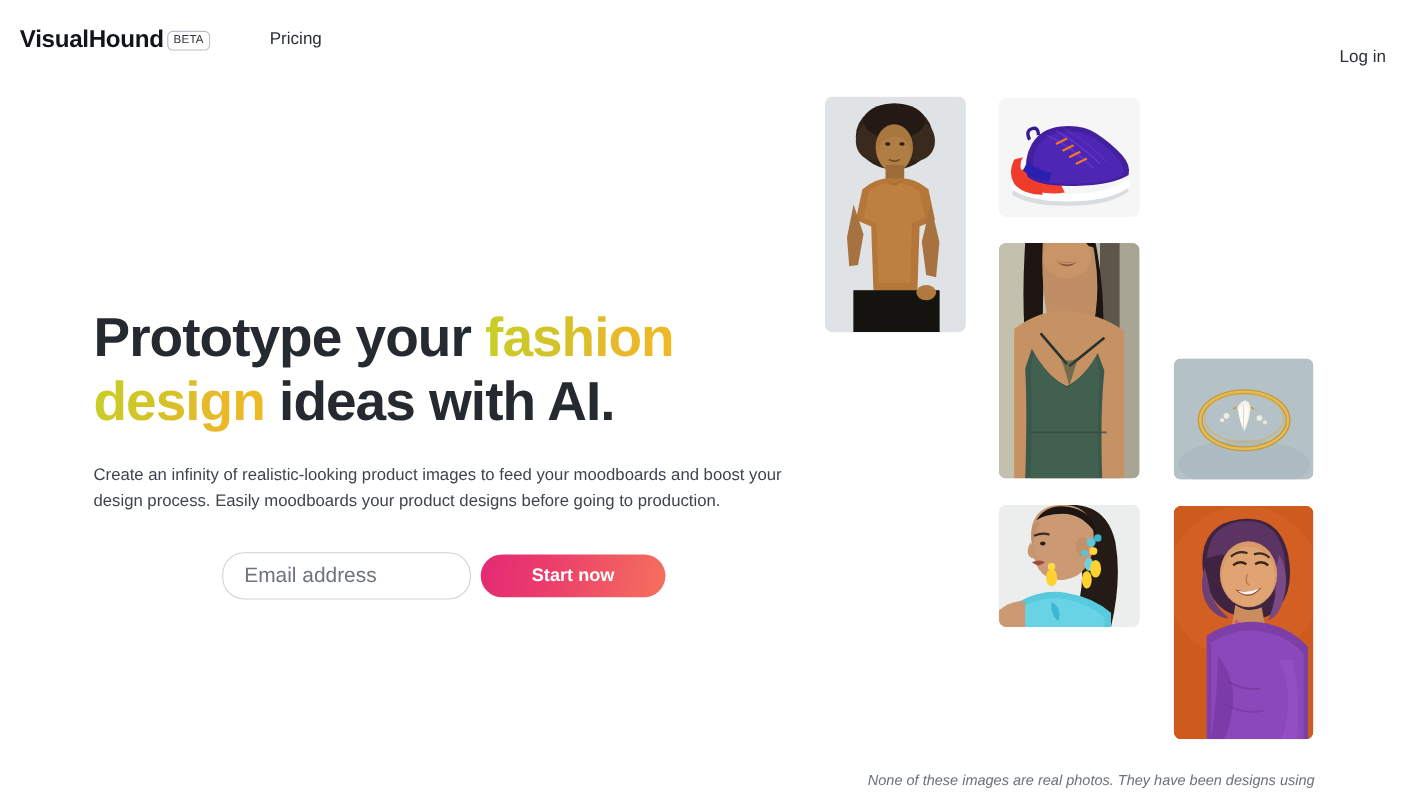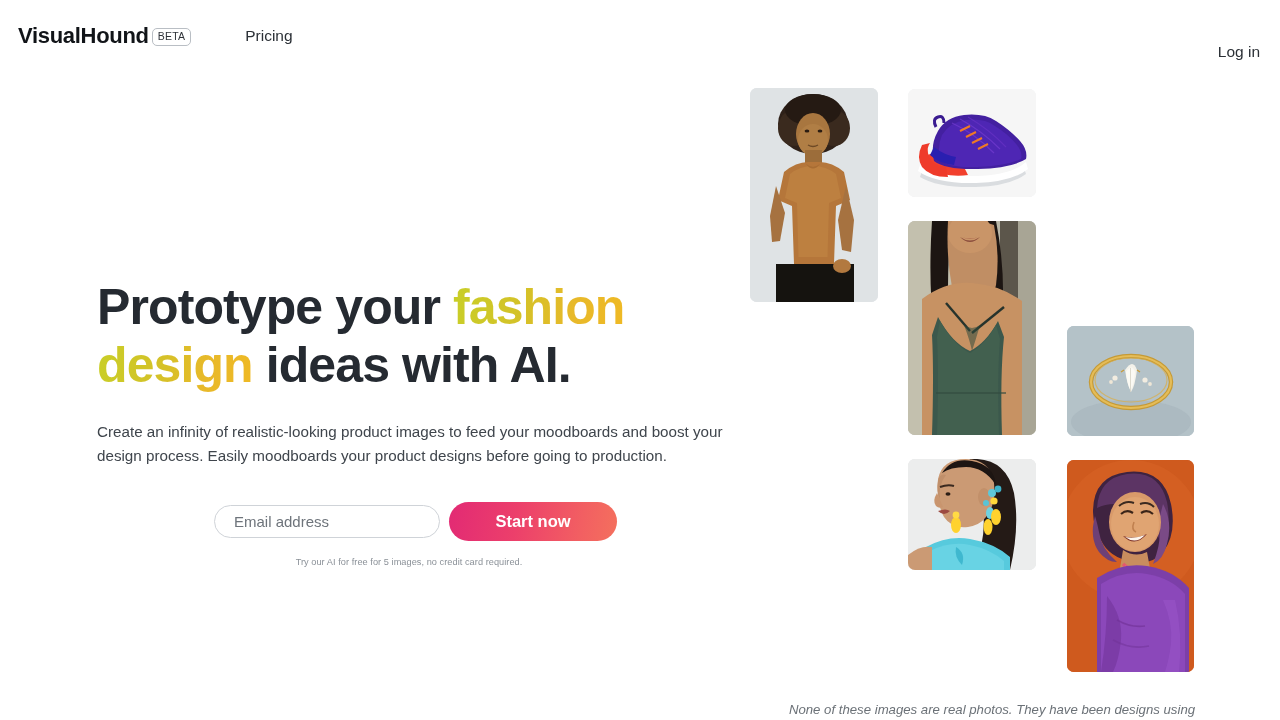--- a/index.html
+++ b/index.html
@@ -66,21 +66,21 @@
   }
   .robot-icon { width: 19px; height: 19px; display: block; }
   .login-link {
     font-size: 15.5px; color: #2b3036;
     text-decoration: none; line-height: 1; margin-top: 32px;
   }
 
   
   .hero {
     position: absolute;
-    left: 97px; top: 278px;
+    left: 85px; top: 278px;
     width: 640px;
   }
   .headline {
     font-size: 50px;
     font-weight: bold;
     line-height: 58px;
     color: #252a31;
     letter-spacing: -0.9px;
     margin: 0;
   }
@@ -97,25 +97,25 @@
     font-size: 15.2px;
     line-height: 24px;
     color: #3f454c;
   }
   .signup-row {
     margin-top: 34px;
     margin-left: 117px;
     display: flex; align-items: center; gap: 9px;
   }
   .email-input {
-    width: 226px; height: 33px;
+    width: 226px; height: 43px;
     border: 1px solid #cfd3d8;
     border-radius: 20px;
     padding: 0 19px;
-    font-size: 15px;
+    font-size: 19px;
     font-family: "Liberation Sans", sans-serif;
     color: #2b3036;
     background: #ffffff;
     outline: none;
   }
   .email-input::placeholder { color: #6e747b; }
   .start-button {
     width: 168px; height: 39px;
     border: none;
     border-radius: 20px;
@@ -187,21 +187,20 @@
 
     <h1 class="headline"><span>Prototype your </span><span class="grad-text">fashion</span><span> </span><span class="grad-text">design</span><span> ideas with AI.</span></h1>
 
     <p class="subhead">Create an infinity of realistic-looking product images to feed your moodboards and boost your design process. Easily moodboards your product designs before going to production.</p>
 
     <div class="signup-row">
       <input class="email-input" type="email" placeholder="Email address" style="">
       <button class="start-button">Start now</button>
     </div>
 
-    <div class="fineprint">Try our AI for free for 5 images, no credit card required.</div>
   </div>
 
   <div class="collage">
 
     <div class="card card-tshirt">
       <svg viewBox="0 0 128 214" preserveAspectRatio="xMidYMid slice">
         <rect width="128" height="214" fill="#e3e6e8"></rect>
         <rect y="0" width="128" height="214" fill="#dfe3e5"></rect>
 
         <ellipse cx="63" cy="36" rx="35" ry="30" fill="#2e2119"></ellipse>

